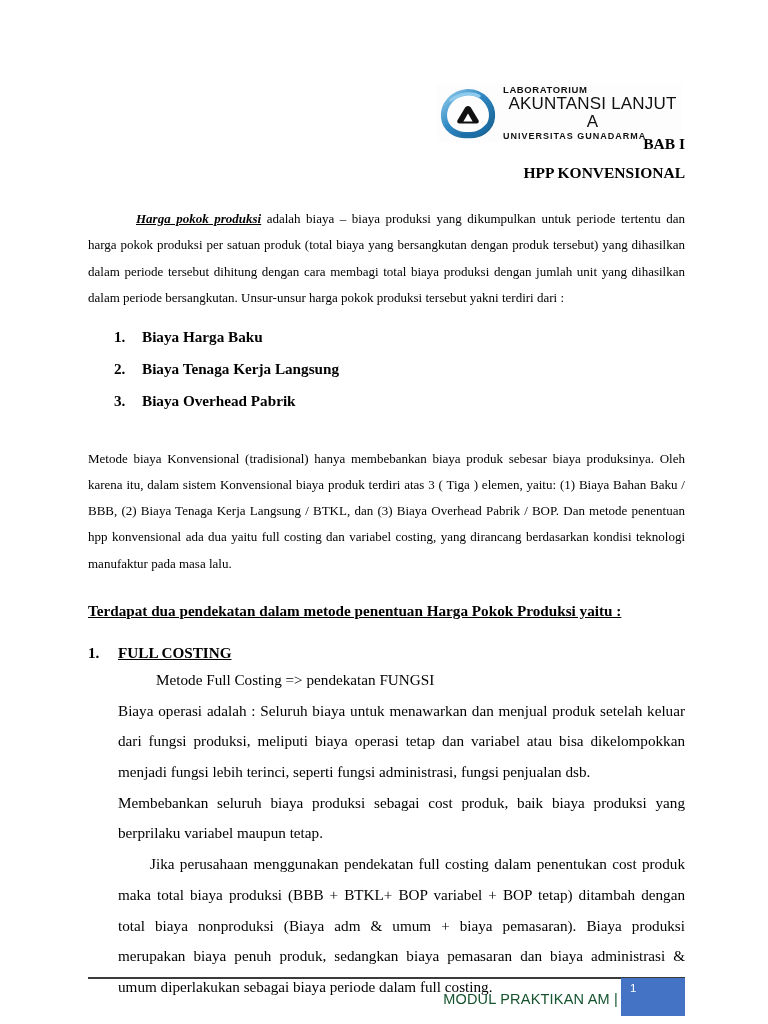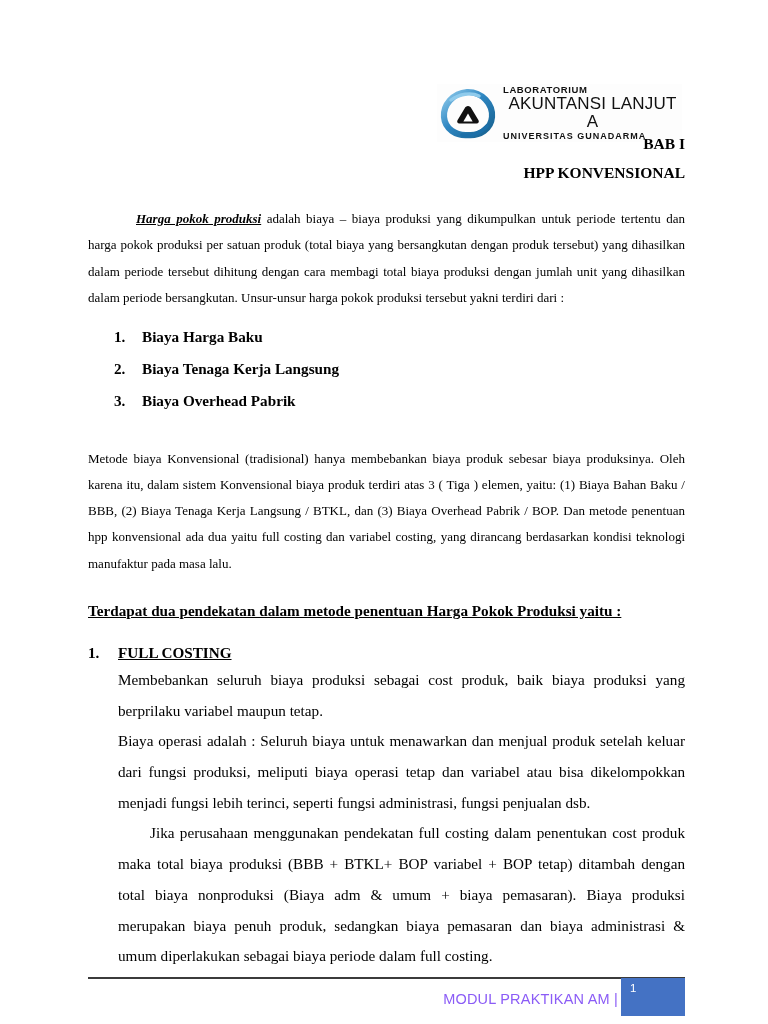--- a/index.html
+++ b/index.html
@@ -180,21 +180,21 @@
     width: 597px;
     height: 2px;
     background: #3b3b3b;
   }
   .footer-text {
     position: absolute;
     right: 67px;
     top: 14px;
     font-family: "Liberation Sans", "DejaVu Sans", sans-serif;
     font-size: 14.5px;
-    color: #8b5cf6;
+    color: #14532d;
     letter-spacing: 0.2px;
     white-space: nowrap;
   }
   .footer-pagebox {
     position: absolute;
     right: 0;
     top: 1px;
     width: 64px;
     height: 38px;
     background: #4472C4;
@@ -268,22 +268,23 @@
     <div class="gap-after-list"></div>
 
     <p class="body-par">Metode biaya Konvensional (tradisional) hanya membebankan biaya produk sebesar biaya produksinya. Oleh karena itu, dalam sistem Konvensional  biaya produk terdiri atas 3 ( Tiga ) elemen, yaitu: (1) Biaya Bahan Baku / BBB, (2) Biaya Tenaga Kerja Langsung / BTKL, dan (3) Biaya Overhead Pabrik / BOP. Dan metode penentuan hpp konvensional ada dua yaitu full costing dan variabel costing, yang dirancang berdasarkan kondisi teknologi manufaktur pada masa lalu.</p>
 
     <div class="sub-underline">Terdapat dua pendekatan dalam metode penentuan Harga Pokok Produksi yaitu :</div>
 
     <div class="numbered-head">
       <span class="nh-num">1.</span><span class="nh-label">FULL COSTING</span>
     </div>
 
+    <p class="sub-body ind-1 no-just">Metode Full Costing =&gt; pendekatan FUNGSI</p>
+    <p class="sub-body">Biaya operasi adalah : Seluruh biaya untuk menawarkan dan menjual produk setelah keluar  dari  fungsi  produksi, meliputi biaya operasi tetap dan variabel atau bisa dikelompokkan menjadi fungsi lebih terinci, seperti fungsi  administrasi, fungsi penjualan dsb.</p>
     <p class="sub-body">Membebankan seluruh biaya produksi sebagai cost produk, baik biaya produksi yang berprilaku variabel maupun tetap.</p>
-    <p class="sub-body">Biaya operasi adalah : Seluruh biaya untuk menawarkan dan menjual produk setelah keluar  dari  fungsi  produksi, meliputi biaya operasi tetap dan variabel atau bisa dikelompokkan menjadi fungsi lebih terinci, seperti fungsi  administrasi, fungsi penjualan dsb.</p>
     <p class="sub-body ind-2">Jika perusahaan menggunakan pendekatan full costing dalam penentukan cost produk maka total biaya produksi (BBB + BTKL+ BOP variabel + BOP tetap) ditambah dengan total biaya nonproduksi (Biaya adm &amp; umum + biaya pemasaran). Biaya produksi merupakan biaya penuh produk, sedangkan biaya pemasaran dan biaya administrasi &amp; umum diperlakukan sebagai biaya periode dalam full costing.</p>
 
   </div>
 
   <div class="footer">
     <div class="footer-rule"></div>
     <div class="footer-text">MODUL PRAKTIKAN AM |</div>
     <div class="footer-pagebox">
       <span class="footer-pagenum">1</span>
     </div>

